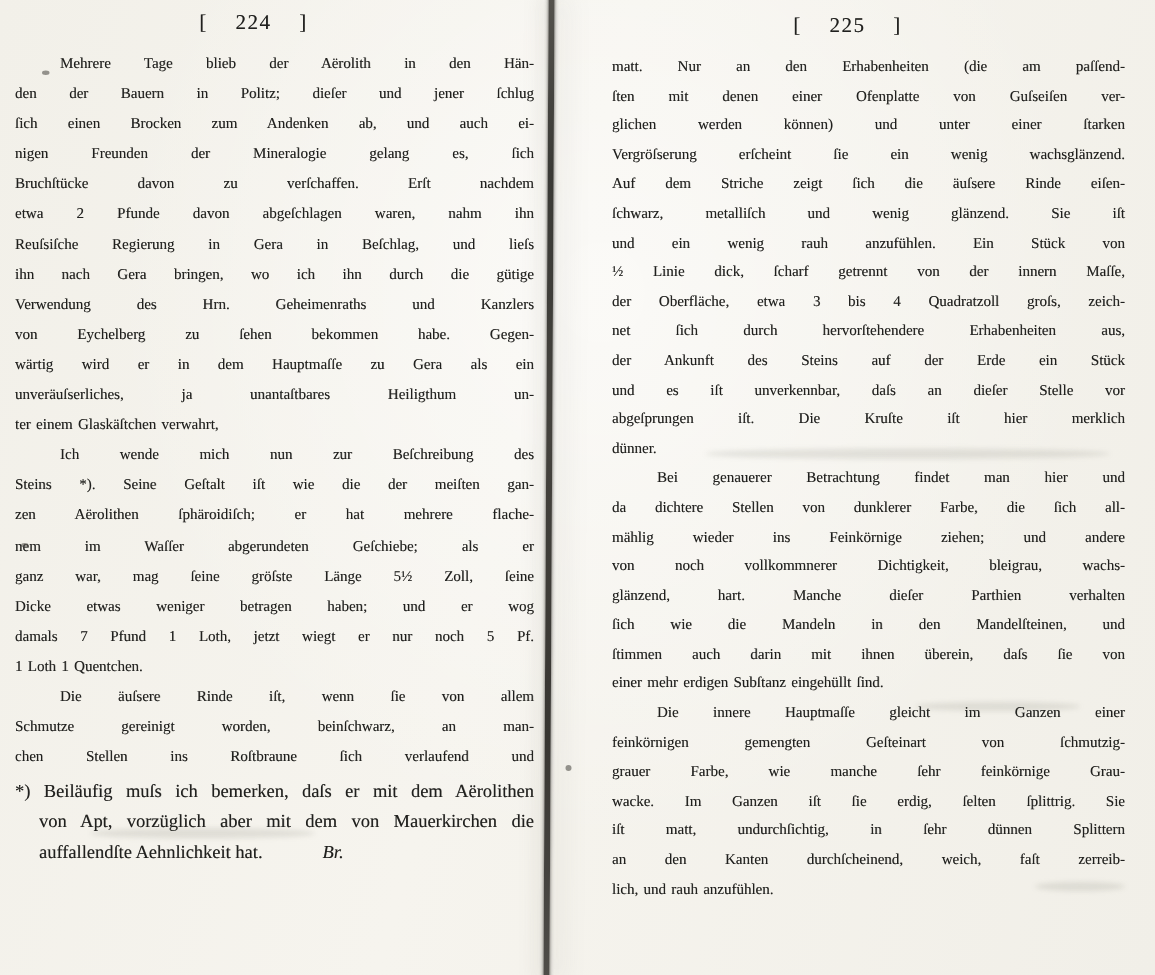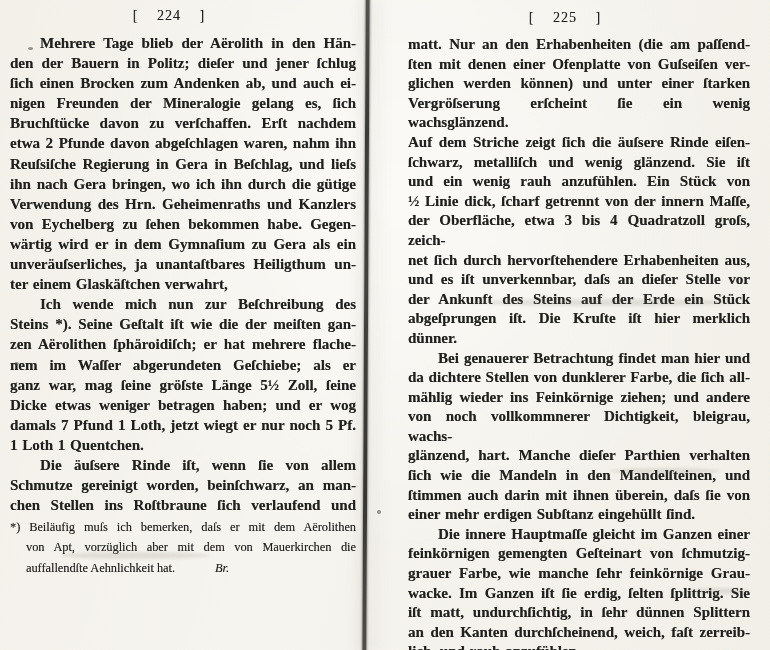--- a/index.html
+++ b/index.html
@@ -25,27 +25,26 @@
     font-size: 14px;
     text-align: center;
     word-spacing: 14px;
     letter-spacing: 1px;
     margin-bottom: 9px;
     transform: translateX(-14px);
     text-shadow: 0.2px 0.2px 0.4px rgba(40,40,35,0.45);
   }
 
   .line {
-    font-size: 15px;
+    font-size: 10px;
     line-height: 20.1px;
     text-align: justify;
     text-align-last: justify;
     word-spacing: 1px;
     text-shadow: 0.2px 0.2px 0.4px rgba(40,40,35,0.45);
-    font-weight: bold;
   }
   .page-right .line { line-height: 19.6px; }
   .line.indent { text-indent: 30px; }
   .line.end { text-align-last: left; }
 
   .footnote { margin-top: 2px; }
   .fn-line {
     font-size: 12.3px;
     line-height: 20.2px;
     text-align: justify;
@@ -95,21 +94,21 @@
         <div class="line indent">Mehrere Tage blieb der Aërolith in den Hän-</div>
         <div class="line">den der Bauern in Politz; dieſer und jener ſchlug</div>
         <div class="line">ſich einen Brocken zum Andenken ab, und auch ei-</div>
         <div class="line">nigen Freunden der Mineralogie gelang es, ſich</div>
         <div class="line">Bruchſtücke davon zu verſchaffen. Erſt nachdem</div>
         <div class="line">etwa 2 Pfunde davon abgeſchlagen waren, nahm ihn</div>
         <div class="line">Reuſsiſche Regierung in Gera in Beſchlag, und lieſs</div>
         <div class="line">ihn nach Gera bringen, wo ich ihn durch die gütige</div>
         <div class="line">Verwendung des Hrn. Geheimenraths und Kanzlers</div>
         <div class="line">von Eychelberg zu ſehen bekommen habe. Gegen-</div>
-        <div class="line">wärtig wird er in dem Gymnaſium zu Gera als ein</div>
+        <div class="line">wärtig wird er in dem Hauptmaſſe zu Gera als ein</div>
         <div class="line">unveräuſserliches, ja unantaſtbares Heiligthum un-</div>
         <div class="line end">ter einem Glaskäſtchen verwahrt,</div>
       </div>
       <div class="paragraph">
         <div class="line indent">Ich wende mich nun zur Beſchreibung des</div>
         <div class="line">Steins *). Seine Geſtalt iſt wie die der meiſten gan-</div>
         <div class="line">zen Aërolithen ſphäroidiſch; er hat mehrere flache-</div>
         <div class="line">nem im Waſſer abgerundeten Geſchiebe; als er</div>
         <div class="line">ganz war, mag ſeine gröſste Länge 5½ Zoll, ſeine</div>
         <div class="line">Dicke etwas weniger betragen haben; und er wog</div>
@@ -138,22 +137,22 @@
         <div class="line">matt. Nur an den Erhabenheiten (die am paſſend-</div>
         <div class="line">ſten mit denen einer Ofenplatte von Guſseiſen ver-</div>
         <div class="line">glichen werden können) und unter einer ſtarken</div>
         <div class="line">Vergröſserung erſcheint ſie ein wenig wachsglänzend.</div>
         <div class="line">Auf dem Striche zeigt ſich die äuſsere Rinde eiſen-</div>
         <div class="line">ſchwarz, metalliſch und wenig glänzend. Sie iſt</div>
         <div class="line">und ein wenig rauh anzufühlen. Ein Stück von</div>
         <div class="line">½ Linie dick, ſcharf getrennt von der innern Maſſe,</div>
         <div class="line">der Oberfläche, etwa 3 bis 4 Quadratzoll groſs, zeich-</div>
         <div class="line">net ſich durch hervorſtehendere Erhabenheiten aus,</div>
+        <div class="line">der Ankunft des Steins auf der Erde ein Stück</div>
         <div class="line">und es iſt unverkennbar, daſs an dieſer Stelle vor</div>
-        <div class="line">der Ankunft des Steins auf der Erde ein Stück</div>
         <div class="line">abgeſprungen iſt. Die Kruſte iſt hier merklich</div>
         <div class="line end">dünner.</div>
       </div>
       <div class="paragraph">
         <div class="line indent">Bei genauerer Betrachtung findet man hier und</div>
         <div class="line">da dichtere Stellen von dunklerer Farbe, die ſich all-</div>
         <div class="line">mählig wieder ins Feinkörnige ziehen; und andere</div>
         <div class="line">von noch vollkommnerer Dichtigkeit, bleigrau, wachs-</div>
         <div class="line">glänzend, hart. Manche dieſer Parthien verhalten</div>
         <div class="line">ſich wie die Mandeln in den Mandelſteinen, und</div>

